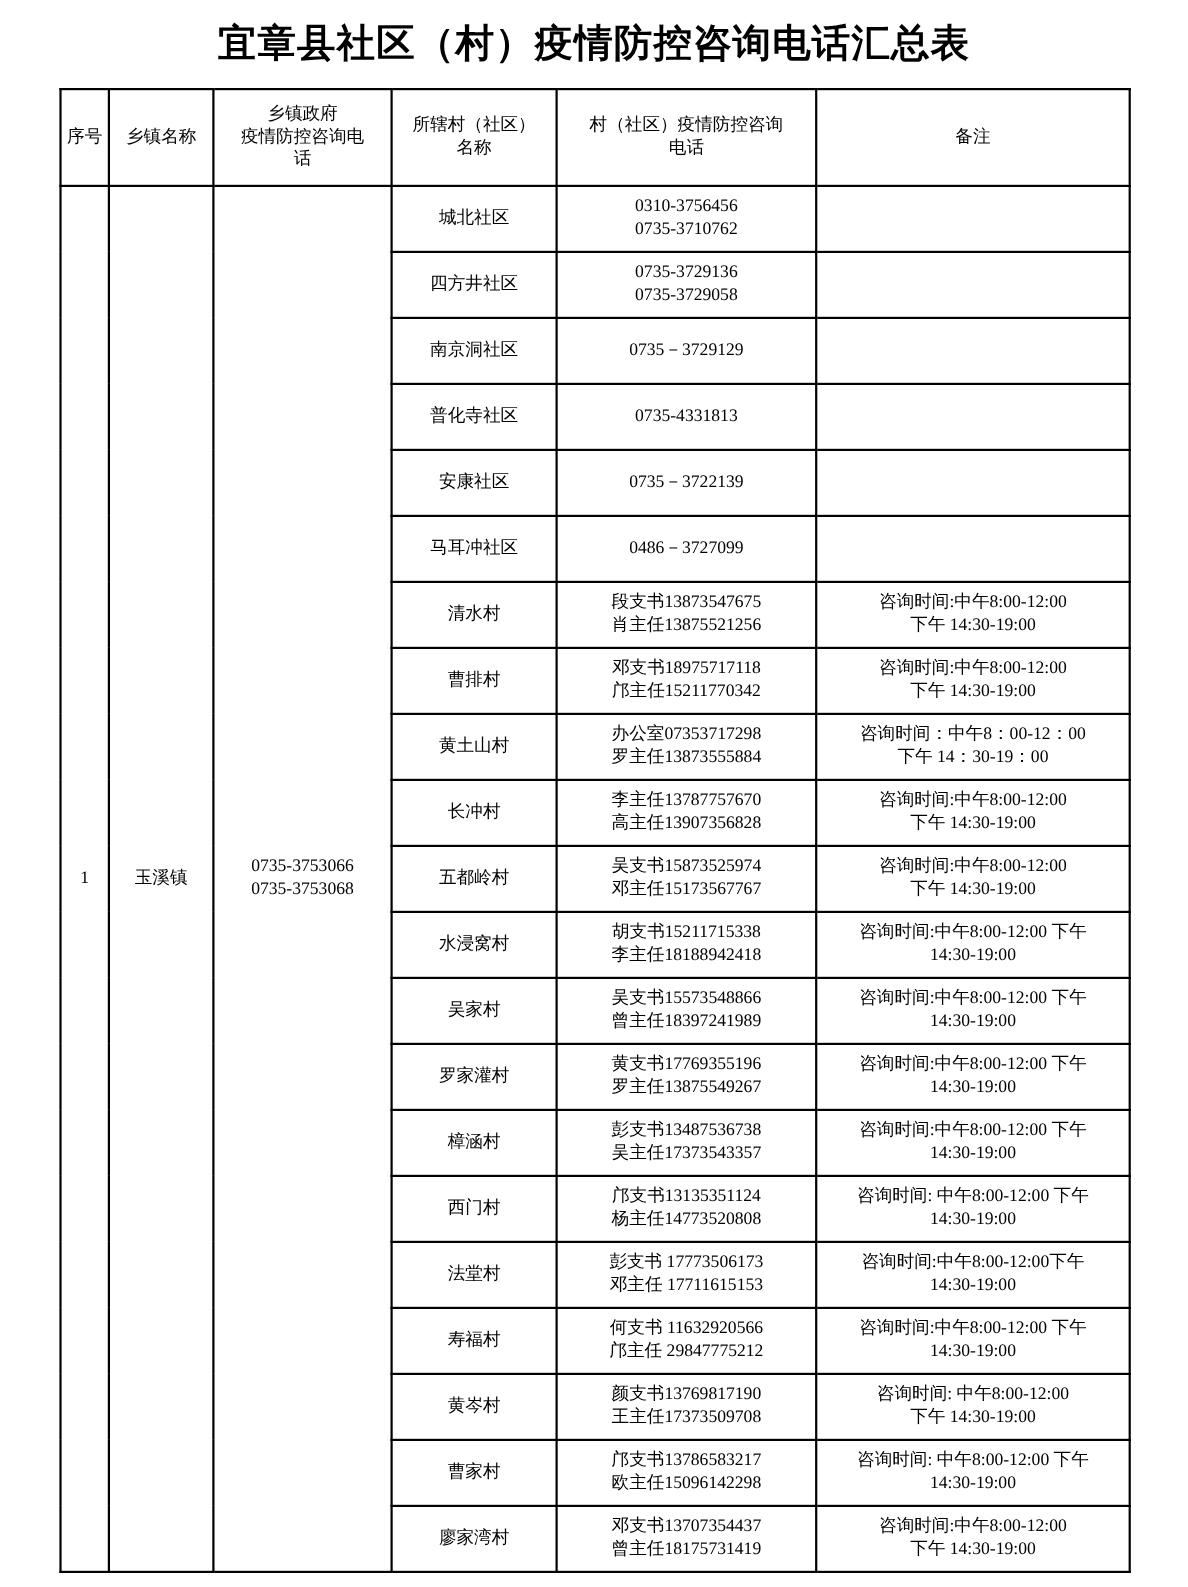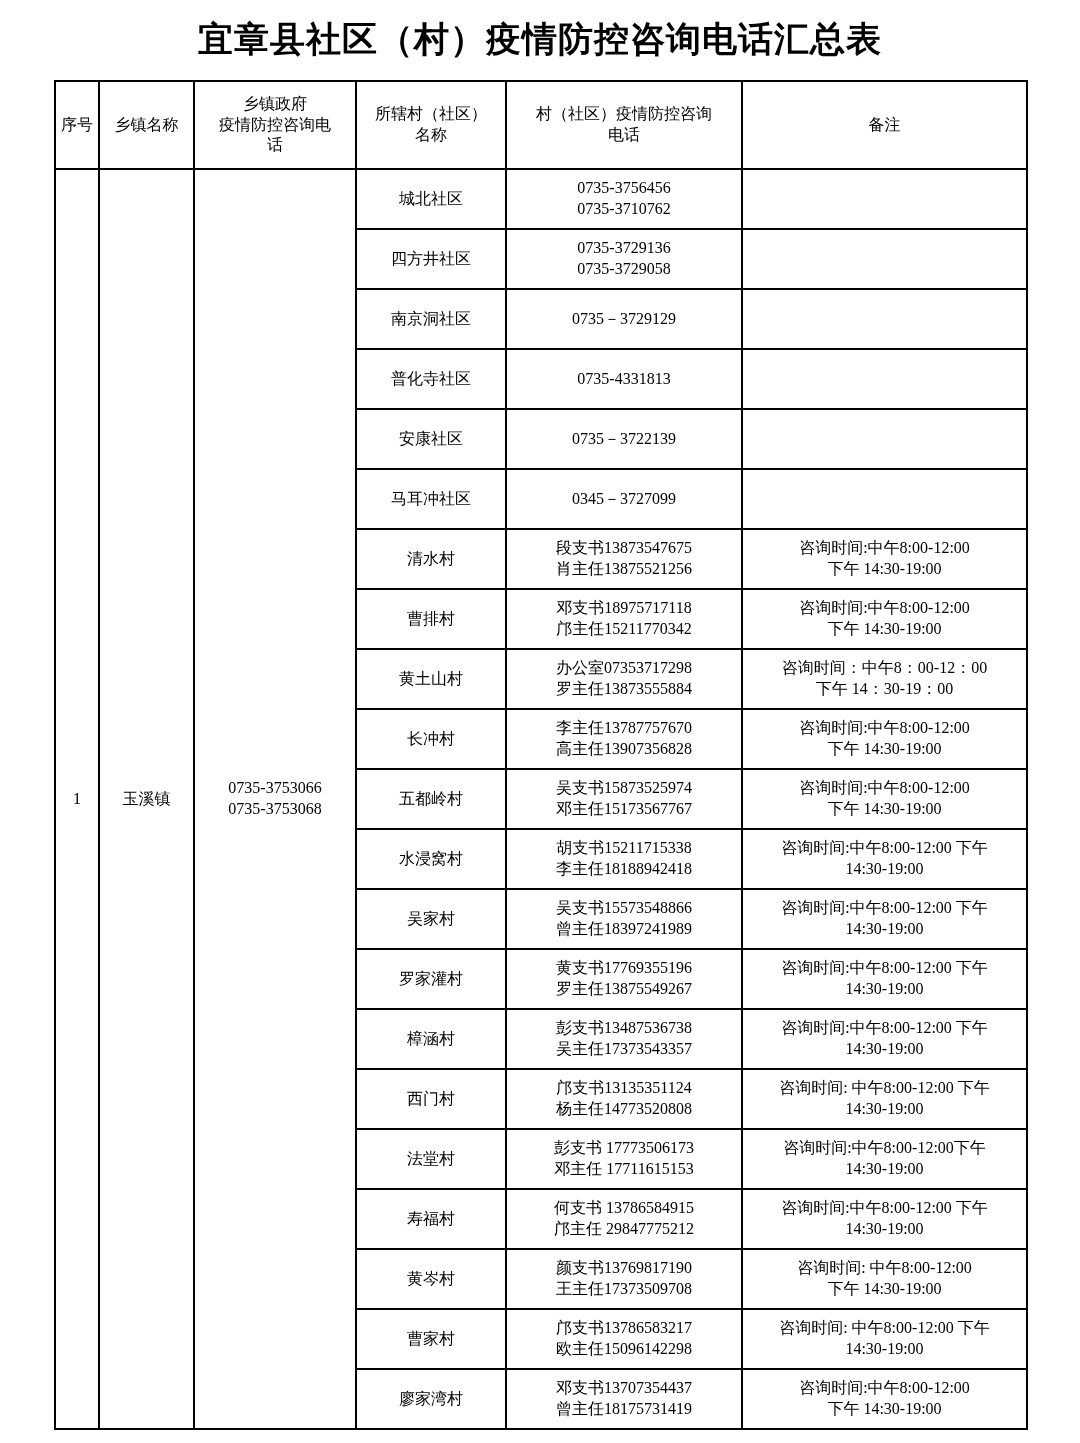--- a/index.html
+++ b/index.html
@@ -136,21 +136,21 @@
       <tbody id="table-body">
           <tr>
             <td class="idx-cell" rowspan="21">1</td>
             <td class="town-cell" rowspan="21">玉溪镇</td>
             <td class="tphone-cell" rowspan="21">
               <span class="ln">0735-3753066</span>
               <span class="ln">0735-3753068</span>
             </td>
             <td class="vname-cell">城北社区</td>
             <td class="vphone-cell">
-              <span class="ln">0735-3756456</span>
+              <span class="ln">0310-3756456</span>
               <span class="ln">0735-3710762</span>
             </td>
             <td class="note-cell"></td>
           </tr>
           <tr>
             <td class="vname-cell">四方井社区</td>
             <td class="vphone-cell">
               <span class="ln">0735-3729136</span>
               <span class="ln">0735-3729058</span>
             </td>
@@ -166,21 +166,21 @@
             <td class="phone-single">0735-4331813</td>
             <td class="note-cell"></td>
           </tr>
           <tr>
             <td class="vname-cell">安康社区</td>
             <td class="phone-single">0735－3722139</td>
             <td class="note-cell"></td>
           </tr>
           <tr>
             <td class="vname-cell">马耳冲社区</td>
-            <td class="phone-single">0345－3727099</td>
+            <td class="phone-single">0486－3727099</td>
             <td class="note-cell"></td>
           </tr>
           <tr>
             <td class="vname-cell">清水村</td>
             <td class="vphone-cell">
               <span class="ln">段支书13873547675</span>
               <span class="ln">肖主任13875521256</span>
             </td>
             <td class="note-cell">
               <span class="ln">咨询时间:中午8:00-12:00</span>
@@ -293,21 +293,21 @@
               <span class="ln">邓主任 17711615153</span>
             </td>
             <td class="note-cell">
               <span class="ln">咨询时间:中午8:00-12:00下午</span>
               <span class="ln">14:30-19:00</span>
             </td>
           </tr>
           <tr>
             <td class="vname-cell">寿福村</td>
             <td class="vphone-cell">
-              <span class="ln">何支书 13786584915</span>
+              <span class="ln">何支书 11632920566</span>
               <span class="ln">邝主任 29847775212</span>
             </td>
             <td class="note-cell">
               <span class="ln">咨询时间:中午8:00-12:00  下午</span>
               <span class="ln">14:30-19:00</span>
             </td>
           </tr>
           <tr>
             <td class="vname-cell">黄岑村</td>
             <td class="vphone-cell">

